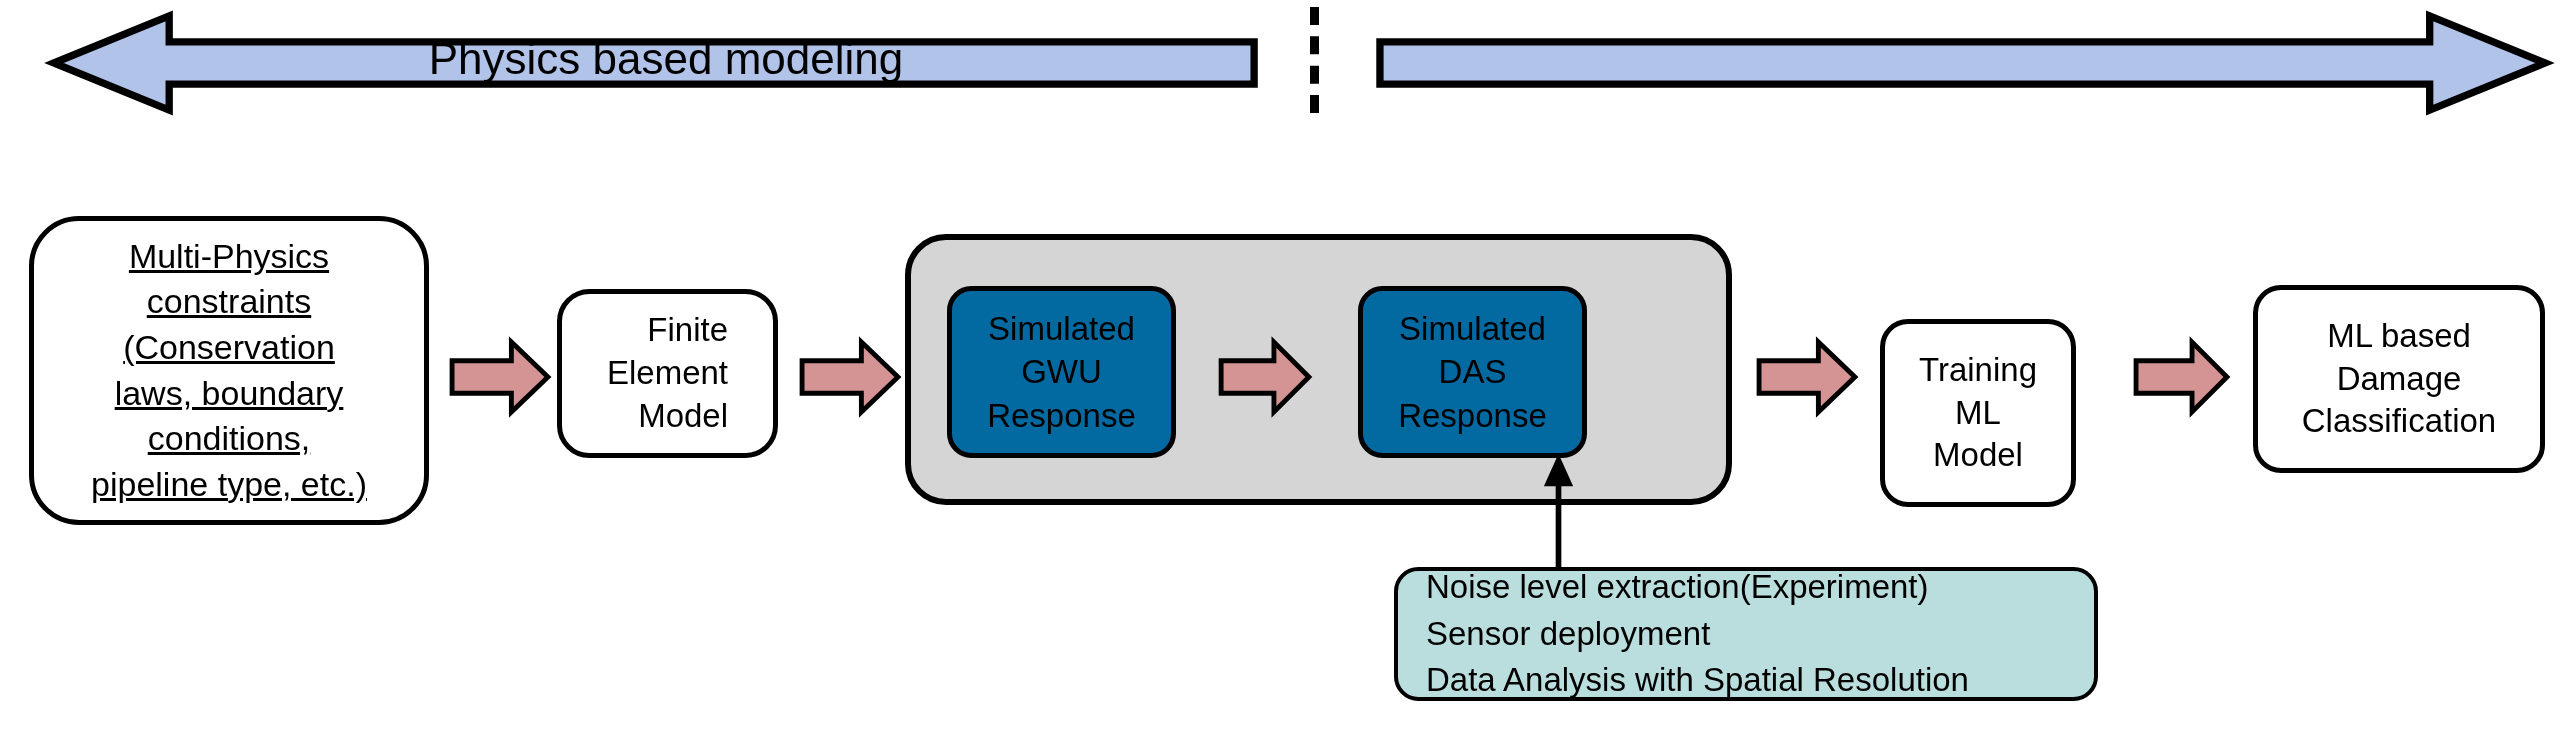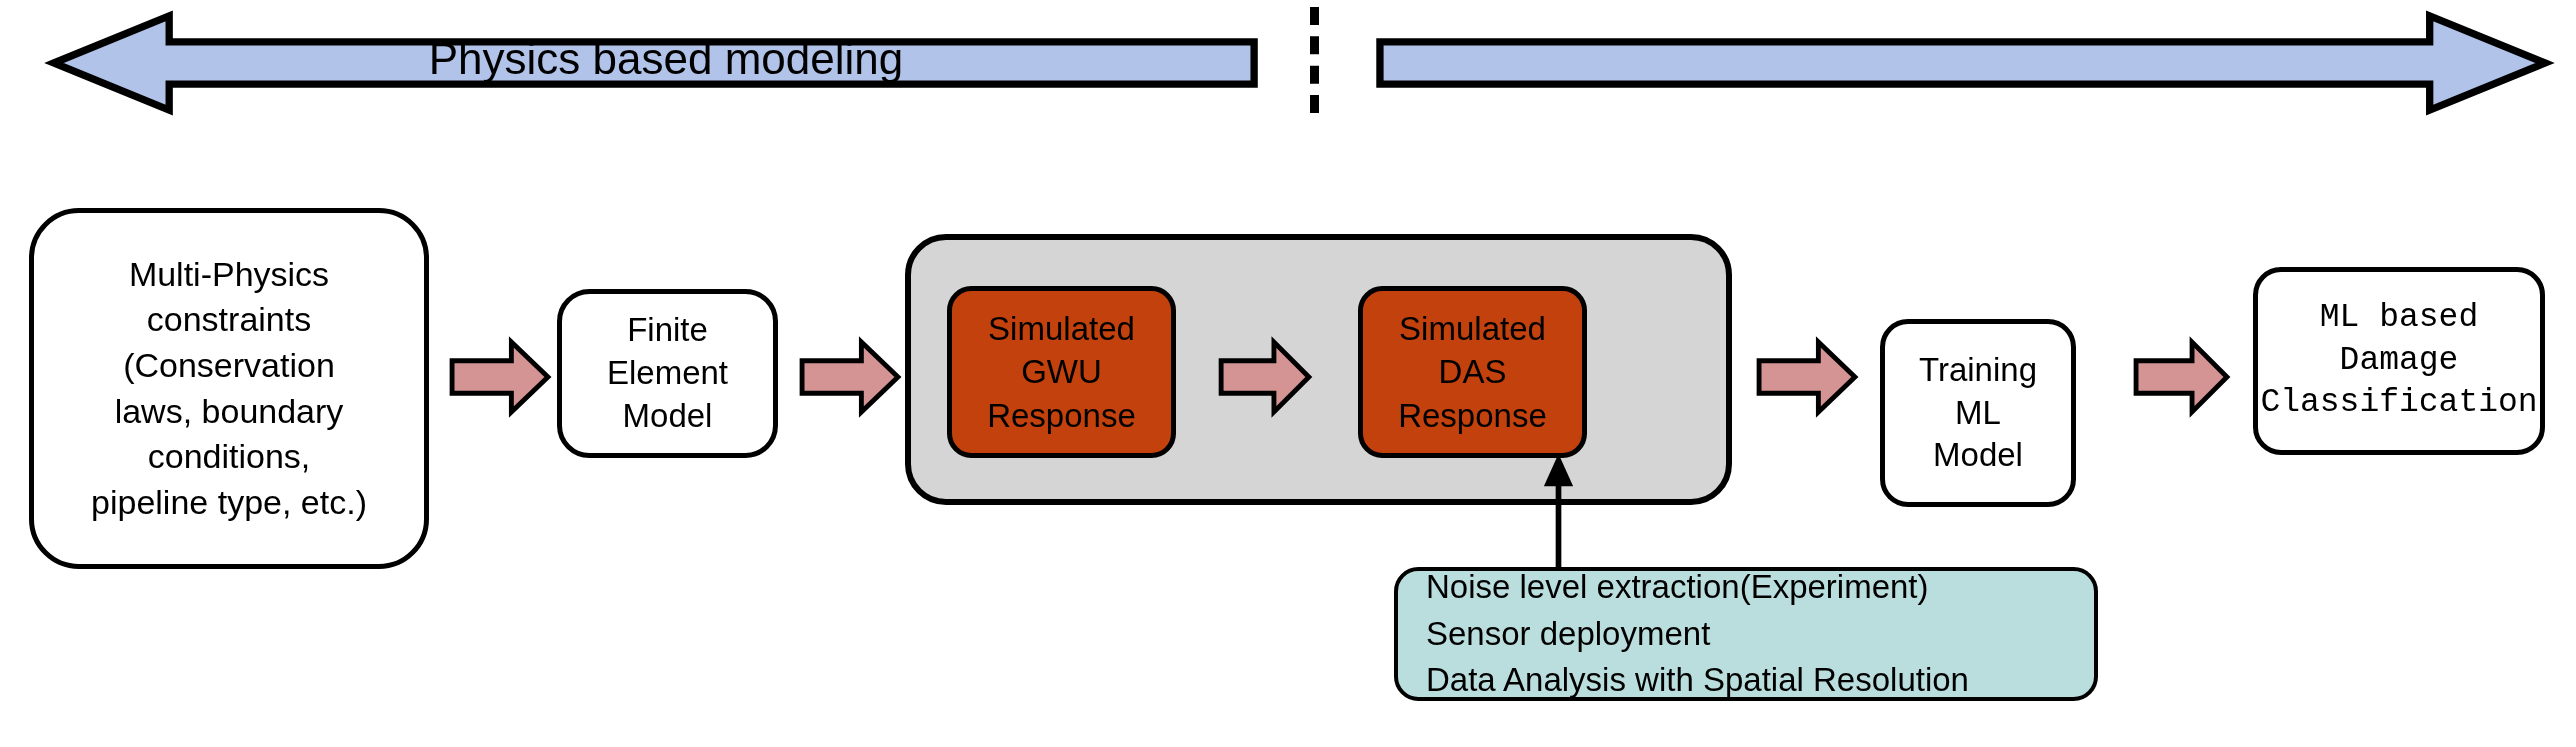--- a/index.html
+++ b/index.html
@@ -37,35 +37,35 @@
     text-align:center;
   }
   .node .txt{
     font-size:33px;
     line-height:1.30;
     white-space:pre-line;
     padding:0 4.9px;
   }
   .node-big{ border-radius:50px; }
   .node-big .txt{ font-size:34px; line-height:1.34; }
-  .node-mid{ border-radius:32.5px; }
+  .node-mid{ border-radius:32.5px;text-align:right; }
   .node-sm { border-radius:28px; }
 
   .group-box{
     position:absolute;
     box-sizing:border-box;
     border:6.5px solid #000;
     background:#d5d5d5;
     border-radius:41px;
   }
   .inner-box{
     position:absolute;
     box-sizing:border-box;
     border:5.7px solid #000;
-    background:#c2410c;
+    background:#0369a1;
     border-radius:24.4px;
     display:flex;align-items:center;justify-content:center;text-align:center;
   }
   .inner-box .txt{ font-size:33px; line-height:1.32; white-space:pre-line; }
 
   .note-box{
     position:absolute;
     box-sizing:border-box;
     border:4.9px solid #000;
     background:#badede;
@@ -92,21 +92,21 @@
     <polygon points="6,64 148,6 148,38 1484,38 1484,90 148,90 148,122" fill="#b1c3e8" stroke="#000" stroke-width="9" stroke-linejoin="miter"></polygon>
   </svg>
   <div class="banner-label" style="left:130px;top:37px;width:1072px;">Physics based modeling</div>
 
   <div class="divider" style="left:1310px;top:6.5px;height:106px;"></div>
 
   <svg class="banner-svg" style="left:1375px;top:11.4px;width:1175px;height:104px;" viewBox="0 0 1446 128">
     <polygon points="1440,64 1298,6 1298,38 6,38 6,90 1298,90 1298,122" fill="#b1c3e8" stroke="#000" stroke-width="9" stroke-linejoin="miter"></polygon>
   </svg>
 
-  <div class="node node-big" style="left:29px;top:208px;width:400px;height:361px;">
+  <div class="node node-big" style="left:29px;top:216px;width:400px;height:309px;text-decoration:underline;">
     <div class="txt">Multi-Physics
 constraints
 (Conservation
 laws, boundary
 conditions,
 pipeline type, etc.)</div>
   </div>
 
   <svg class="flow-arrow" style="left:448px;top:338px;width:104px;height:78px;" viewBox="0 0 128 96">
     <polygon points="5,28 78,28 78,5 123,48 78,91 78,68 5,68" fill="#d49494" stroke="#000" stroke-width="6" stroke-linejoin="miter"></polygon>
@@ -147,21 +147,21 @@
   <div class="node node-sm" style="left:1880px;top:283px;width:196px;height:188px;margin-top:36px;">
     <div class="txt">Training
 ML
 Model</div>
   </div>
 
   <svg class="flow-arrow" style="left:2132px;top:338px;width:99px;height:78px;" viewBox="0 0 122 96">
     <polygon points="5,28 74,28 74,5 117,48 74,91 74,68 5,68" fill="#d49494" stroke="#000" stroke-width="6" stroke-linejoin="miter"></polygon>
   </svg>
 
-  <div class="node node-sm" style="left:2253px;top:267px;width:292px;height:188px;font-family:Liberation Mono, monospace;">
+  <div class="node node-sm" style="left:2253px;top:285px;width:292px;height:188px;">
     <div class="txt">ML based
 Damage
 Classification</div>
   </div>
 
   <svg class="connector" style="left:1526px;top:452px;width:65px;height:122px;" viewBox="0 0 80 150">
     <line x1="40" y1="150" x2="40" y2="24" stroke="#000" stroke-width="7"></line>
     <polygon points="40,2 22,42 58,42" fill="#000"></polygon>
   </svg>
 

